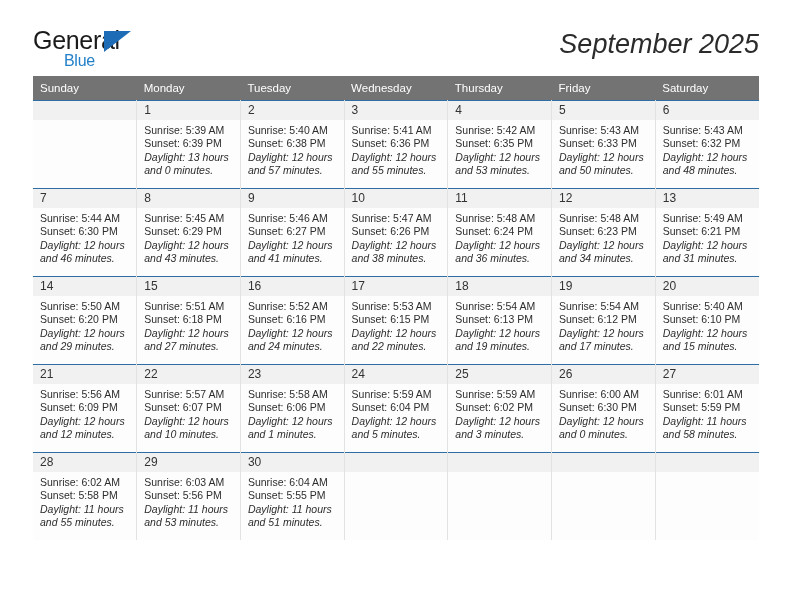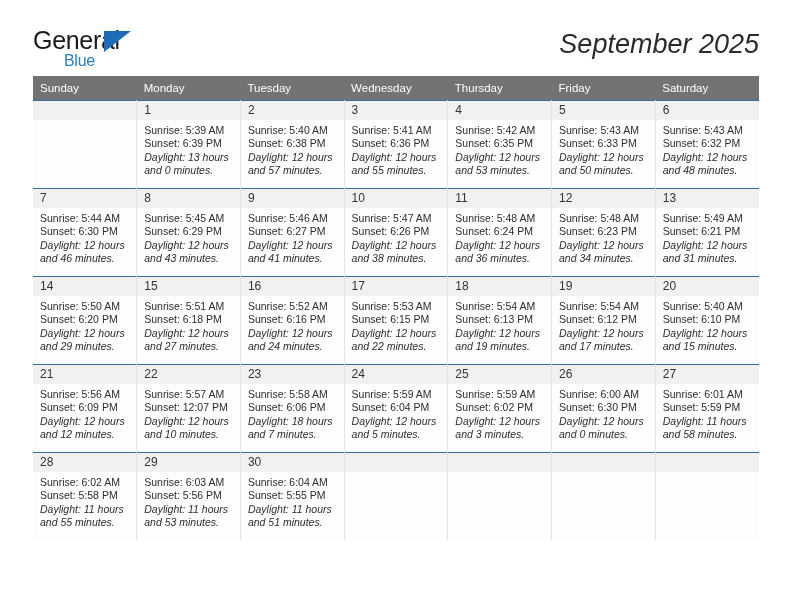--- a/index.html
+++ b/index.html
@@ -382,32 +382,32 @@
                 <div>Sunset: 6:09 PM</div>
                 <div class="info-daylight">Daylight: 12 hours and 12 minutes.</div>
               </div>
             </div>
           </td>
           <td>
             <div class="daycell">
               <div class="daynum">22</div>
               <div class="dayinfo">
                 <div>Sunrise: 5:57 AM</div>
-                <div>Sunset: 12:07 PM</div>
+                <div>Sunset: 6:07 PM</div>
                 <div class="info-daylight">Daylight: 12 hours and 10 minutes.</div>
               </div>
             </div>
           </td>
           <td>
             <div class="daycell">
               <div class="daynum">23</div>
               <div class="dayinfo">
                 <div>Sunrise: 5:58 AM</div>
                 <div>Sunset: 6:06 PM</div>
-                <div class="info-daylight">Daylight: 18 hours and 7 minutes.</div>
+                <div class="info-daylight">Daylight: 12 hours and 1 minutes.</div>
               </div>
             </div>
           </td>
           <td>
             <div class="daycell">
               <div class="daynum">24</div>
               <div class="dayinfo">
                 <div>Sunrise: 5:59 AM</div>
                 <div>Sunset: 6:04 PM</div>
                 <div class="info-daylight">Daylight: 12 hours and 5 minutes.</div>

